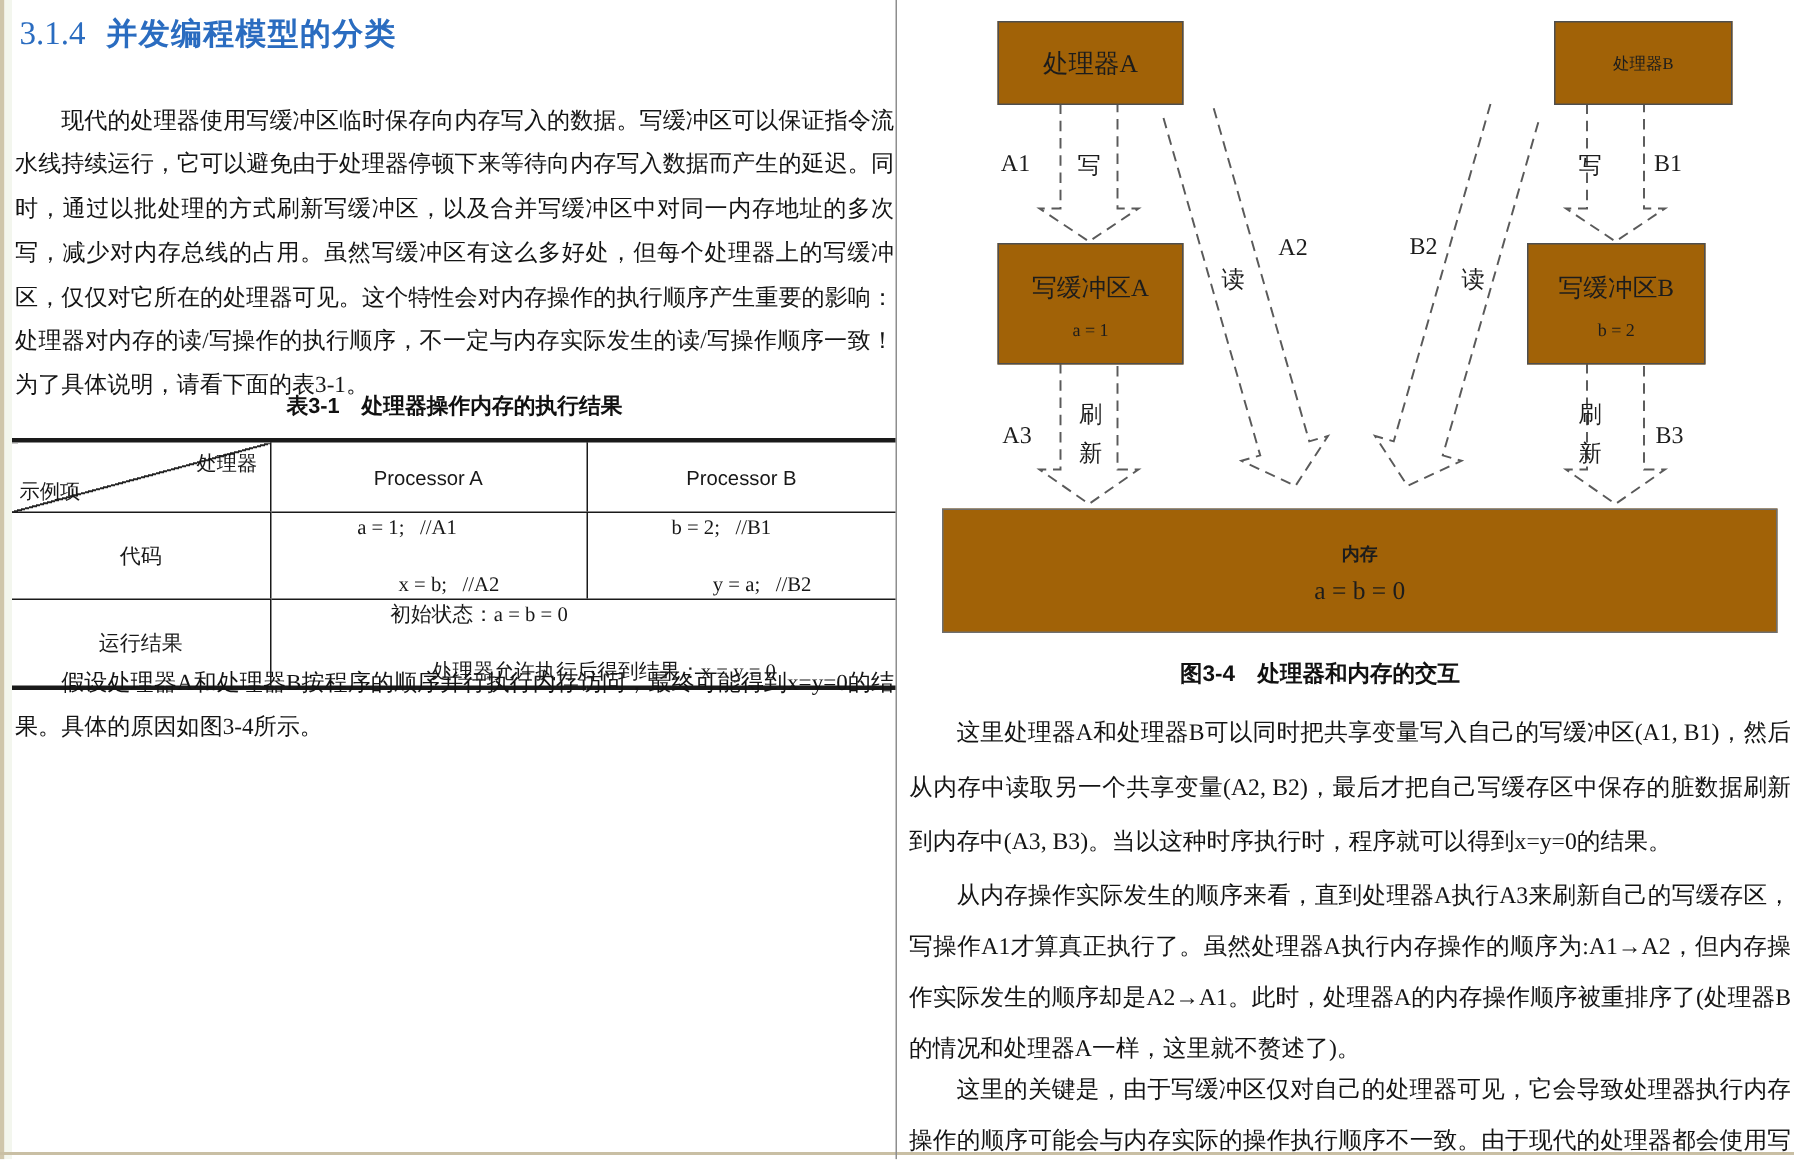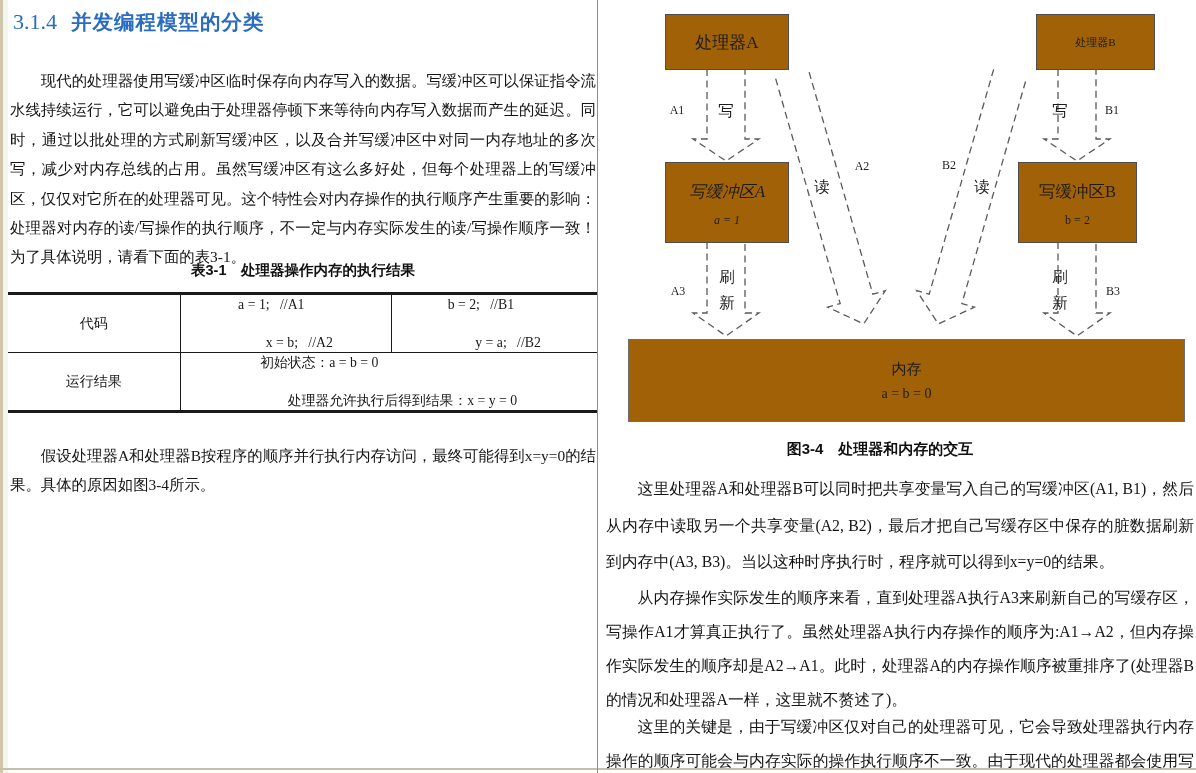--- a/index.html
+++ b/index.html
@@ -34,30 +34,30 @@
   .proc-head{text-align:center;font-family:"Liberation Sans","DejaVu Sans",sans-serif;font-size:13.5px;}
   td.center{text-align:center;margin-top:24px;}
   .codeblock{display:inline-block;text-align:left;white-space:pre;font-size:13.8px;line-height:19px;}
   .resblock{display:inline-block;text-align:left;white-space:pre;font-size:13.8px;line-height:19px;}
 
   
   .dbox{position:absolute;border:1.4px solid #4e4e4e;background:#a16207;display:flex;flex-direction:column;
         align-items:center;justify-content:center;text-align:center;color:#1c1c1c;}
   .box-proc-a{left:665px;top:14px;width:122px;height:54px;font-size:17px;}
   .box-proc-b{left:1018px;top:14px;width:117px;height:54px;font-size:11px;margin-left:18px;}
-  .box-buf-a{left:665px;top:162px;width:122px;height:79px;font-style:italic;}
+  .box-buf-a{left:665px;top:162px;width:122px;height:79px;}
   .box-buf-b{left:1018px;top:162px;width:117px;height:79px;}
   .buf-title{font-size:16.5px;line-height:24px;margin-top:6px;}
   .buf-val{font-size:12px;line-height:24px;margin-top:4px;}
   .box-mem{left:628px;top:339px;width:555px;height:81px;border:1.2px solid #6e6e6e;}
-  .mem-title{font-size:15px;line-height:24px;}
-  .mem-val{font-size:14px;line-height:22px;margin-top:2px;}
+  .mem-title{font-size:12px;line-height:24px;font-weight:bold;}
+  .mem-val{font-size:17px;line-height:22px;margin-top:2px;}
   svg.arrows{position:absolute;left:600px;top:0;width:596px;height:430px;}
   svg.arrows path{fill:none;stroke:#5a5a5a;stroke-width:1.3;stroke-dasharray:7 4.5;}
-  .dlabel{position:absolute;transform:translate(-50%,-50%);font-size:12px;color:#1c1c1c;white-space:nowrap;}
+  .dlabel{position:absolute;transform:translate(-50%,-50%);font-size:16px;color:#1c1c1c;white-space:nowrap;}
   .dlabel.cjk{font-size:15.5px;}
   .dlabel.vert{width:18px;white-space:normal;word-break:break-all;line-height:26px;text-align:center;}
   .fig-caption{position:absolute;left:600px;top:440px;width:560px;text-align:center;
     font-family:"Liberation Sans","DejaVu Sans",sans-serif;font-weight:bold;font-size:15px;color:#111;}
 
   
   .rp1{left:606px;top:471px;width:588px;font-size:15.8px;line-height:36.5px;}
   .rp2{left:606px;top:581px;width:588px;font-size:15.8px;line-height:34px;}
   .rp3{left:606px;top:710px;width:588px;font-size:15.8px;line-height:34px;}
 </style>
@@ -80,20 +80,28 @@
 
   <div class="tbl-caption">表3-1　处理器操作内存的执行结果</div>
 
   <table class="t31">
     <colgroup>
         <col style="width:172px">
         <col style="width:211px">
         <col style="width:206px">
       </colgroup>
     <tbody>
+        <tr class="r-head">
+      <td class="diag-cell">
+        <span class="diag-top">处理器</span>
+        <span class="diag-bot">示例项</span>
+      </td>
+      <td class="vsep proc-head">Processor A</td>
+      <td class="vsep proc-head">Processor B</td>
+    </tr>
     <tr class="r-code">
       <td class="center">代码</td>
       <td class="vsep center">
         <span class="codeblock"><span>a = 1;   //A1</span><br>
         <span>x = b;   //A2</span></span>
       </td>
       <td class="vsep center">
         <span class="codeblock"><span>b = 2;   //B1</span><br>
         <span>y = a;   //B2</span></span>
       </td>

